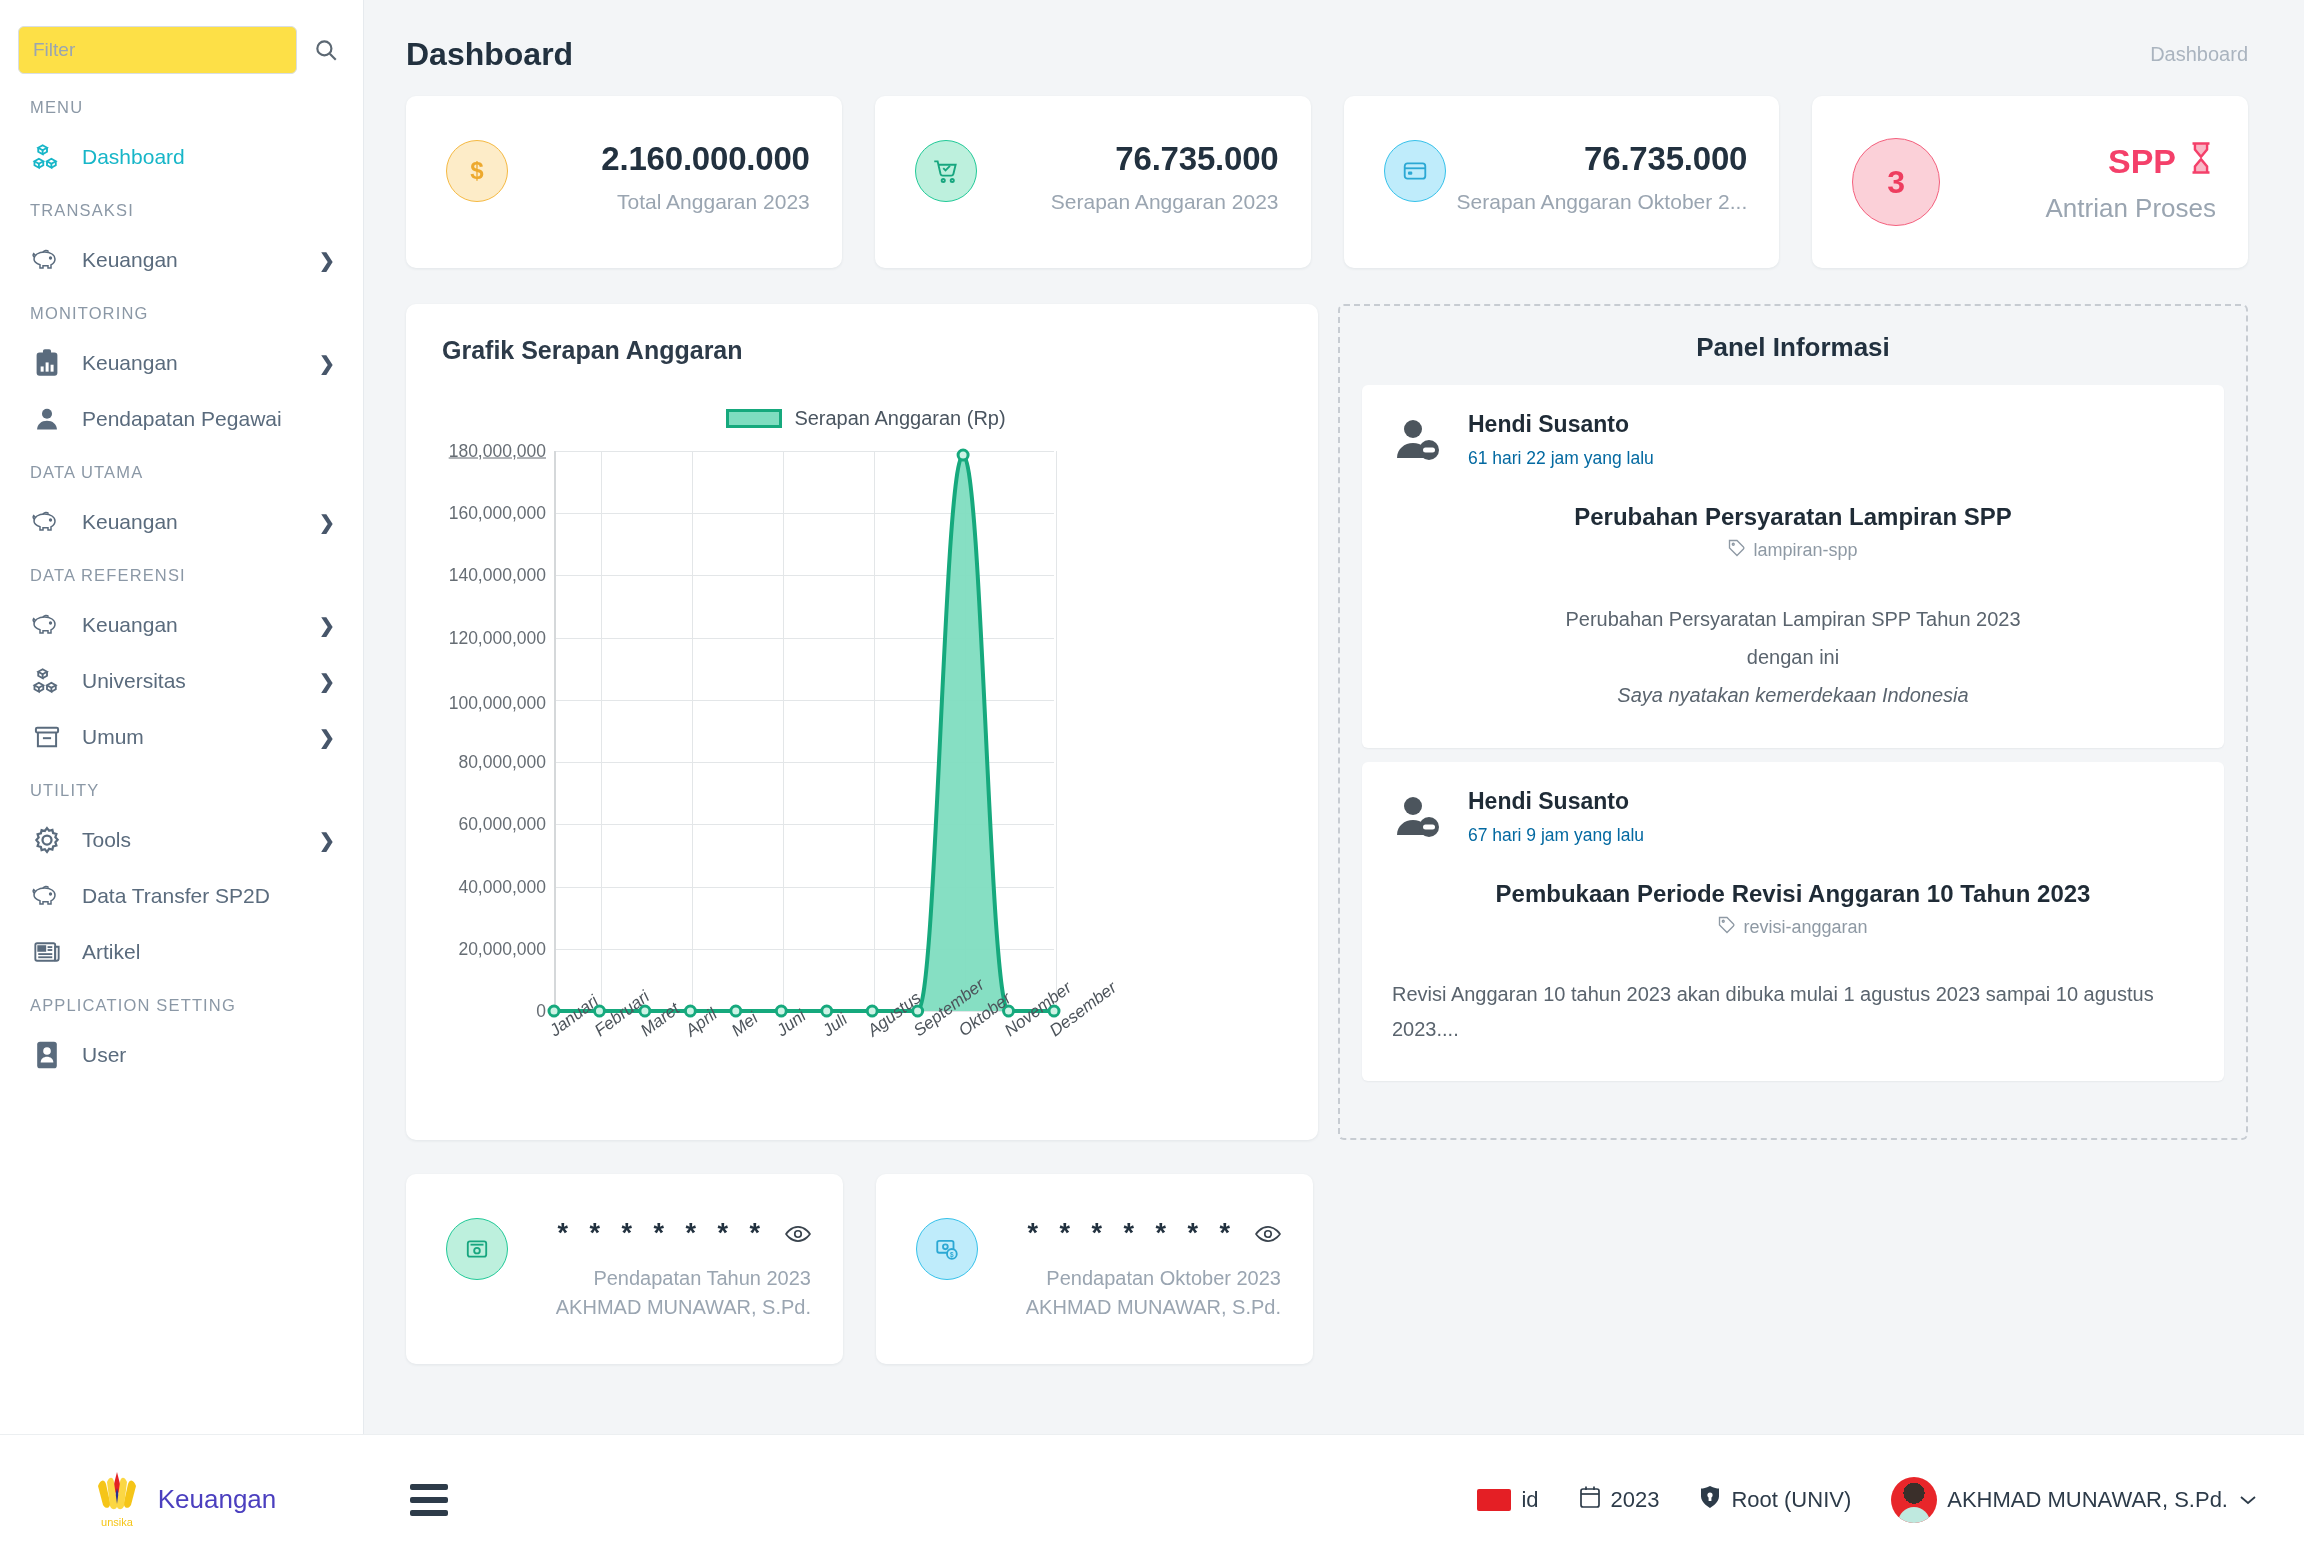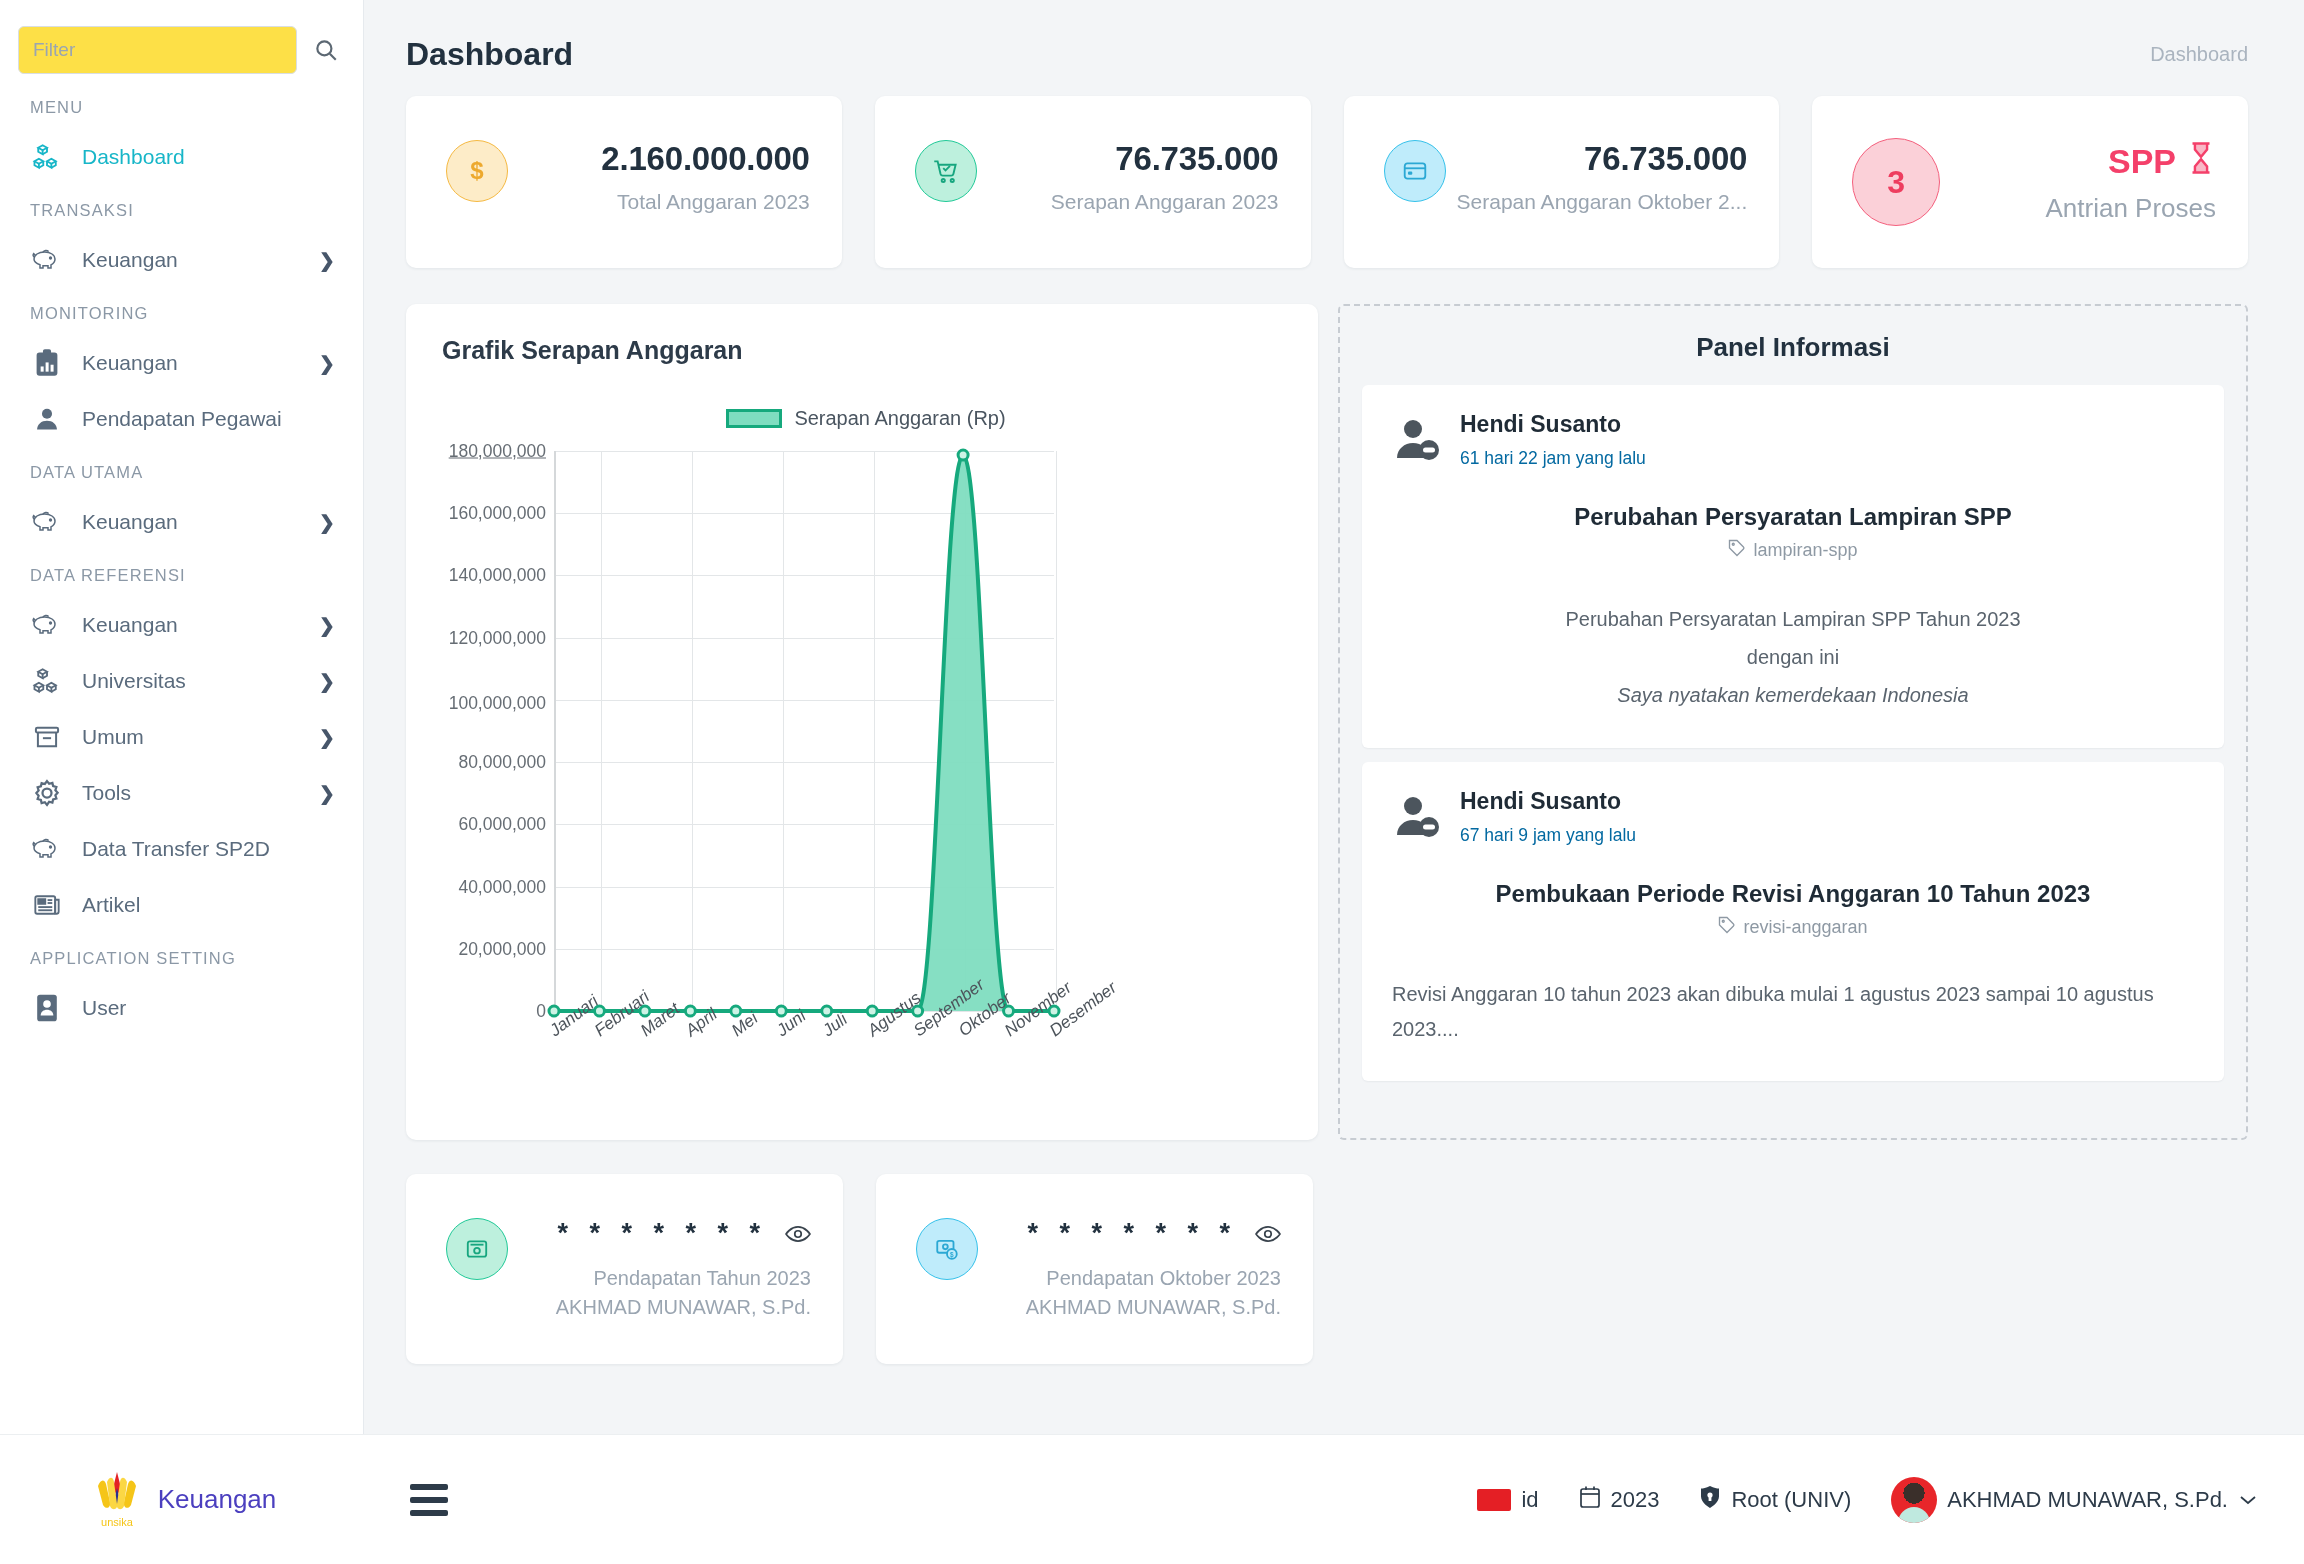--- a/index.html
+++ b/index.html
@@ -135,21 +135,21 @@
   
   .info-panel {
     flex: 1; border: 2px dashed #c7ccd2; border-radius: 6px;
     background: #f3f5f7; padding: 18px 22px 24px 22px; height: 836px;
   }
   .info-panel-title { text-align: center; font-size: 26px; font-weight: 700; color: #22313f; padding: 8px 0 22px; }
   .info-card {
     background: #fff; border-radius: 6px; padding: 26px 30px 34px;
     box-shadow: 0 1px 2px rgba(30,45,60,.06); margin-bottom: 14px;
   }
-  .info-user { display: flex; align-items: center; gap: 16px; }
+  .info-user { display: flex; align-items: center; gap: 24px; }
   .info-avatar { width: 52px; height: 52px; flex: 0 0 52px; color: #4c555d;}
   .info-name { font-size: 23px; font-weight: 700; color: #1f2b36; }
   .info-time { font-size: 17.5px; color: #0369a1; margin-top: 10px; }
   .info-heading { text-align: center; font-size: 24px; font-weight: 700; color: #1f2b36; margin-top: 34px; }
   .info-tag { text-align:center; font-size: 18px; color: #8e99a4; margin-top: 8px; display:flex; align-items:center; justify-content:center; gap:7px;}
   .info-body { text-align: center; font-size: 20px; color: #5a646e; margin-top: 38px; line-height: 1.9; }
   .info-body.left { text-align: left; line-height: 1.75; }
   .info-body .ital { font-style: italic; }
 
   
@@ -304,20 +304,21 @@
           <span class="ni-icon">
             <svg width="28" height="26" viewBox="0 0 24 22" fill="none" stroke="currentColor" stroke-width="1.7">
               <rect x="2.5" y="3" width="19" height="4.2" rx="1.2"></rect>
               <path d="M4.2 7.2V19h15.6V7.2"></path>
               <line x1="8.5" y1="12" x2="15.5" y2="12"></line>
             </svg>
           </span>
           <span class="ni-label">Umum</span>
           <span class="nav-chevron">❯</span>
         </div>
+        <div class="nav-section">UTILITY</div>
         <div class="nav-item">
           <span class="ni-icon">
             <svg width="30" height="30" viewBox="0 0 24 24" fill="none" stroke="currentColor" stroke-width="1.8">
               <path d="M12 2.5l1.7 2.1 2.6-.7.6 2.6 2.6.7-.8 2.6 1.8 2-1.8 2 .8 2.6-2.6.7-.6 2.6-2.6-.7L12 21.5l-1.7-2.1-2.6.7-.6-2.6-2.6-.7.8-2.6L3.5 12l1.8-2-.8-2.6 2.6-.7.6-2.6 2.6.7z"></path>
               <circle cx="12" cy="12" r="3.6"></circle>
             </svg>
           </span>
           <span class="ni-label">Tools</span>
           <span class="nav-chevron">❯</span>
         </div>

